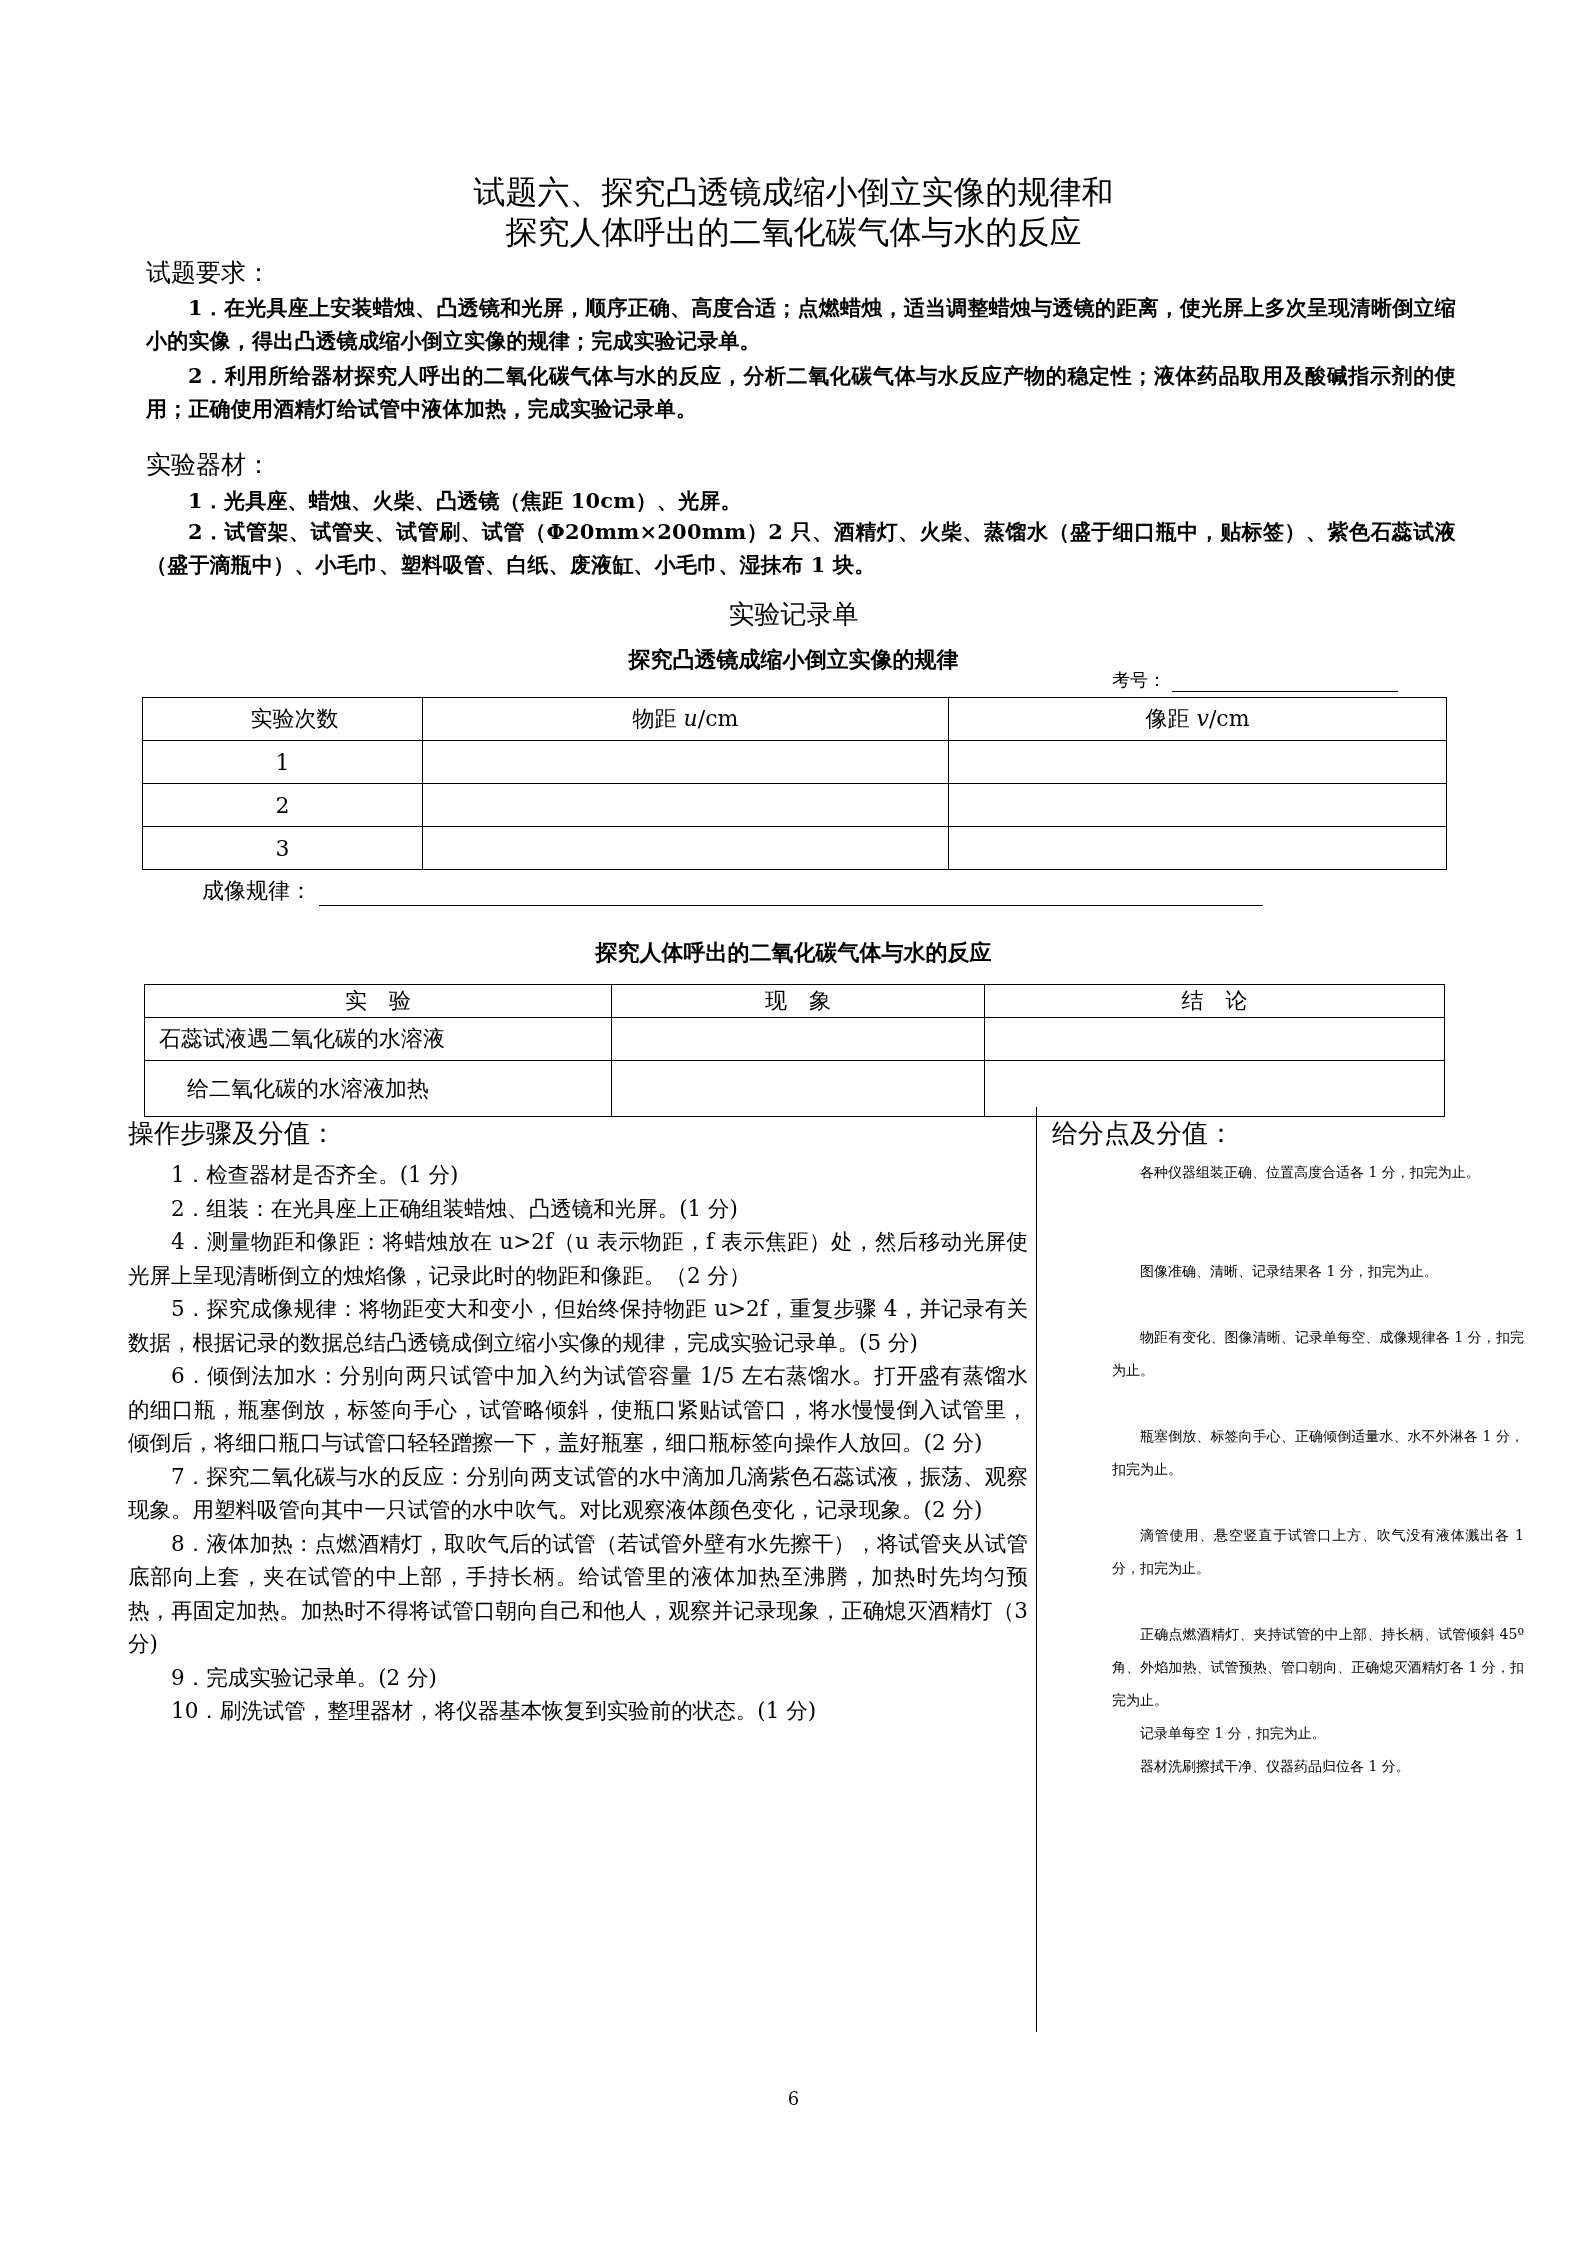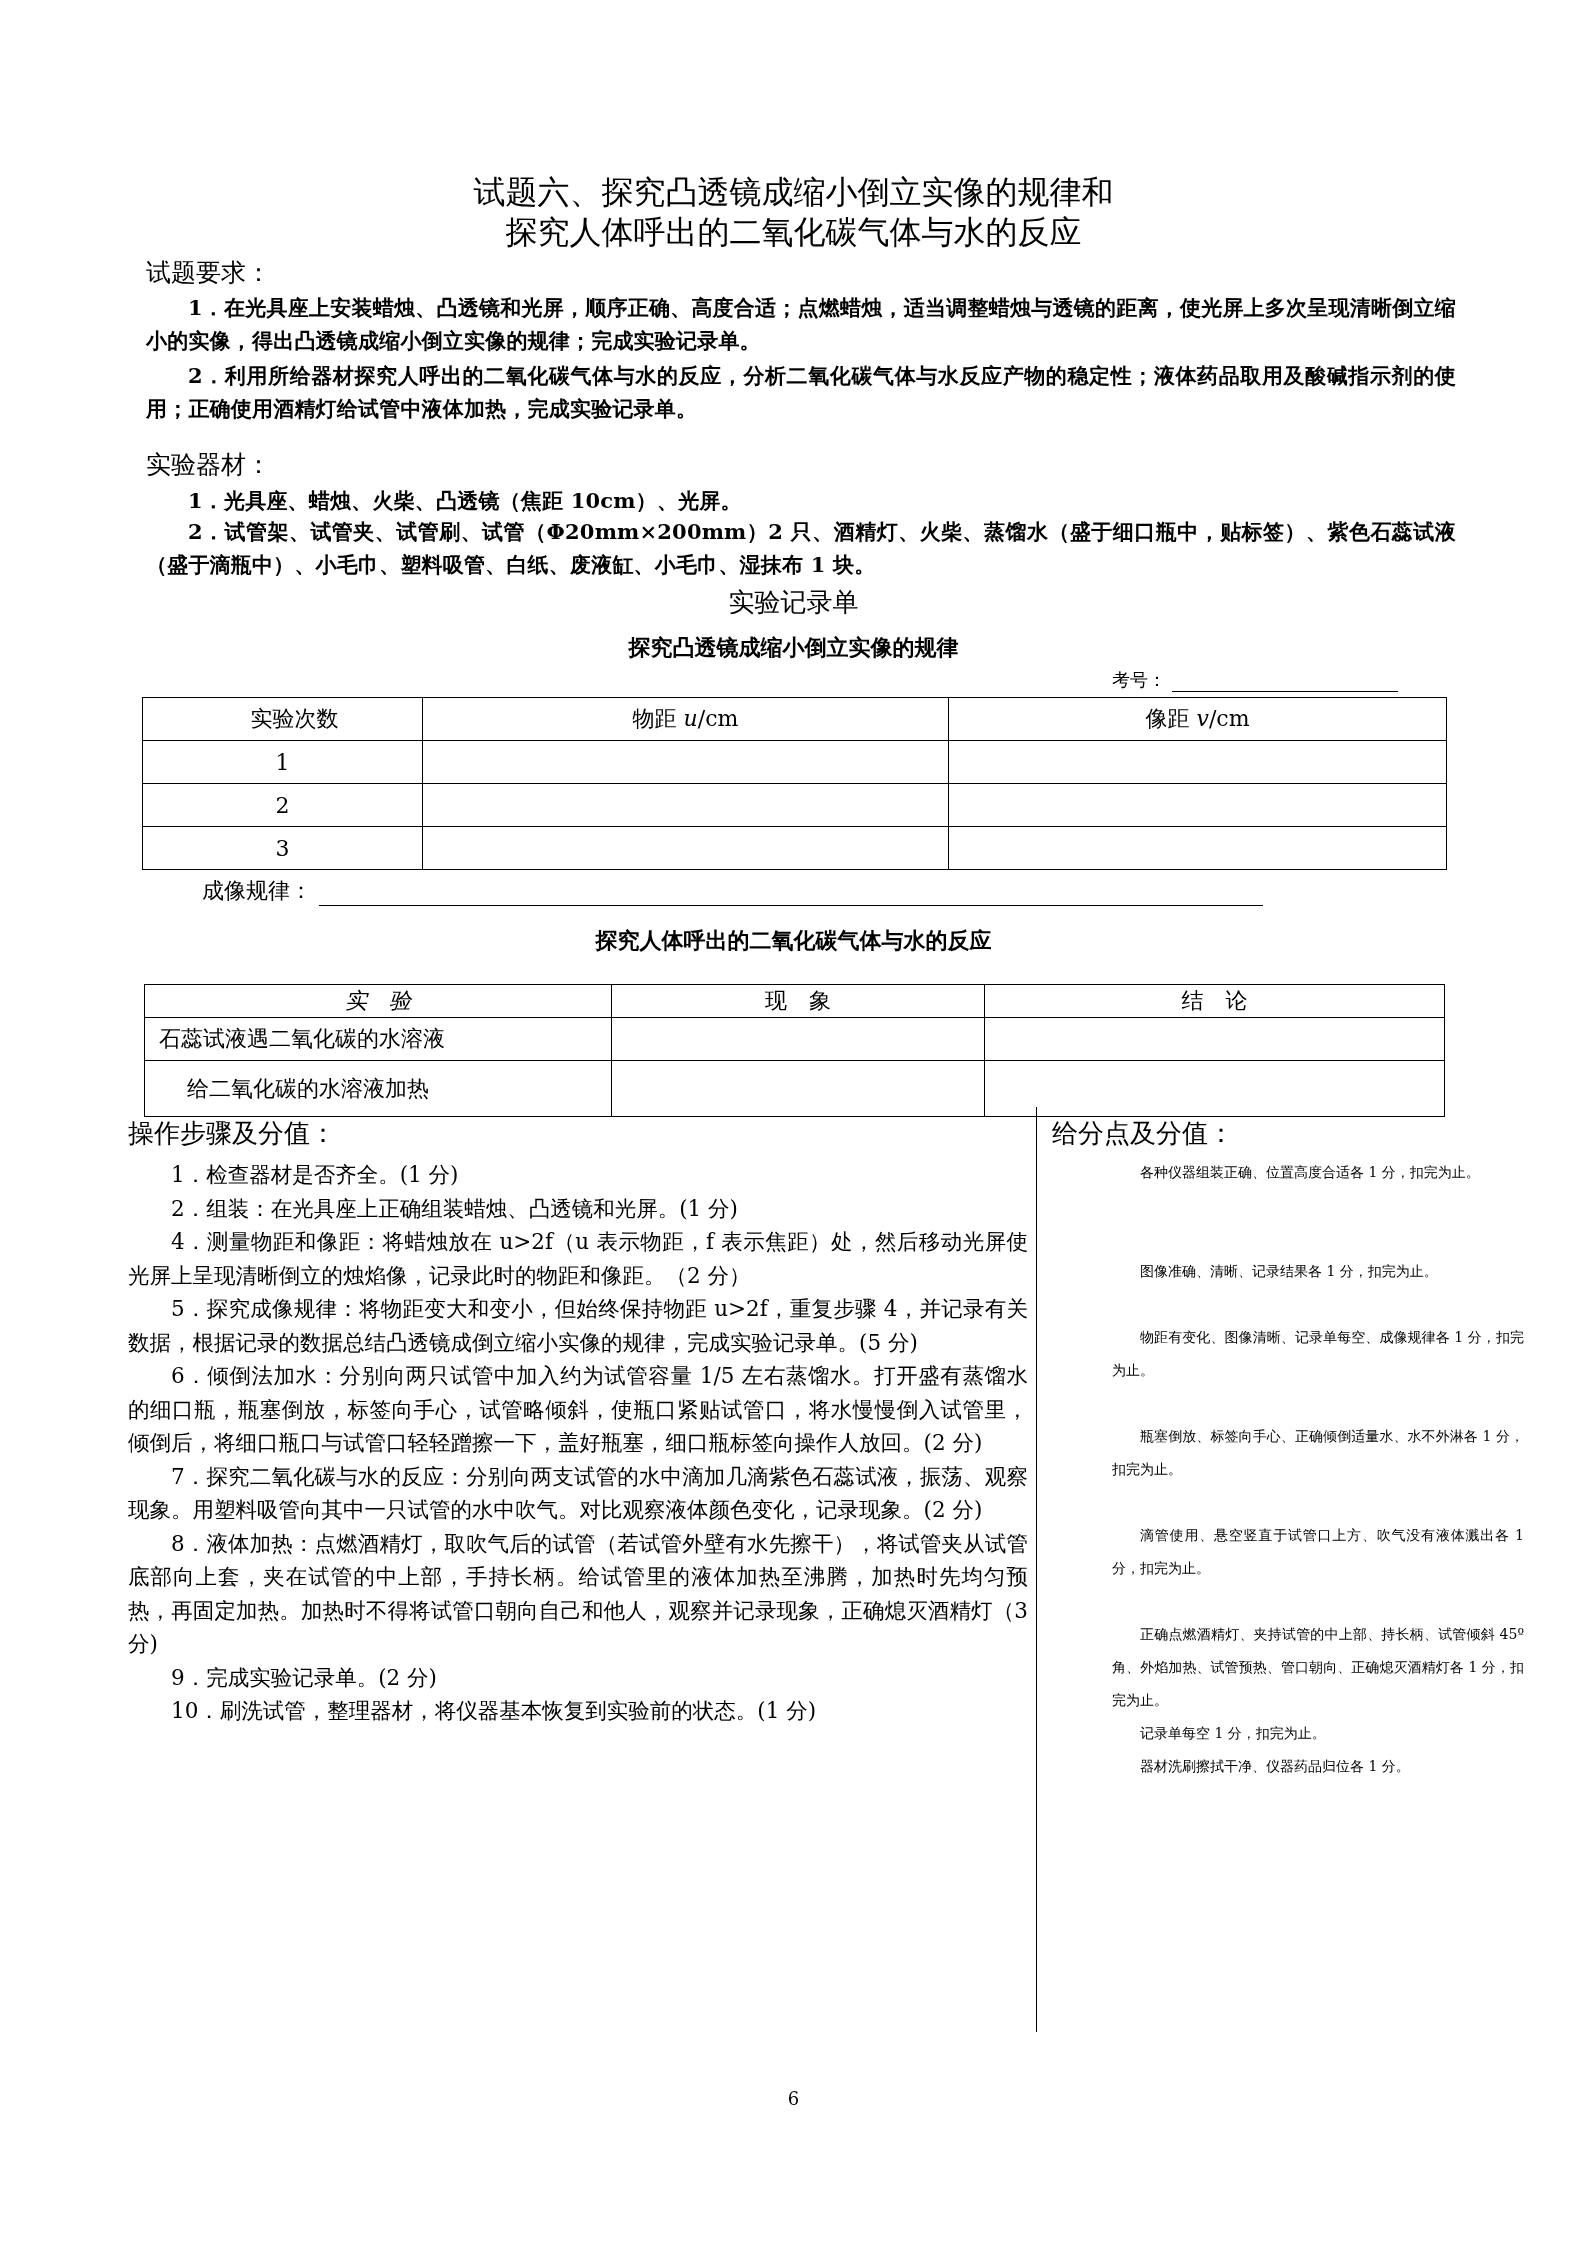--- a/index.html
+++ b/index.html
@@ -12,21 +12,21 @@
   .serif { font-family: "DejaVu Serif", "Liberation Serif", serif; }
 
   .title {
     left: 0; width: 1587px; text-align: center; font-size: 32px; line-height: 40px;
   }
   .heading { font-size: 25px; left: 146px; }
   .para {
     font-size: 21px; line-height: 33px; left: 146px; width: 1310px;
     text-align: justify; text-indent: 2em; letter-spacing: 0.2px; font-weight: bold;
   }
-  .subtitle { left: 0; width: 1587px; text-align: center; }
+  .subtitle { left: 0; width: 1587px; text-align: center; margin-top: 12px; }
 
   table.rec { border-collapse: collapse; position: absolute; }
   table.rec td { border: 1.5px solid #000; padding: 0; font-size: 22px; text-align: center; }
   .ul-line { border-bottom: 1.5px solid #000; }
 
   .steps { left: 128px; width: 900px; font-size: 21.5px; line-height: 33.5px; }
   .steps p { margin: 0; text-indent: 2em; text-align: justify; }
 
   .vline { left: 1036px; top: 1107px; width: 0; height: 925px; border-left: 1.5px solid #000; }
 
@@ -84,21 +84,21 @@
 <div class="abs" style="top:876px; left:202px; font-size:22px;">
   <span>成像规律：</span>
   <span class="ul-line" style="display:inline-block; width:944px; height:24px; vertical-align:bottom;"></span>
 </div>
 
 <div class="abs subtitle sans" style="top:926px; font-size:22px; font-weight:bold;">探究人体呼出的二氧化碳气体与水的反应</div>
 
 <table class="rec" style="left:144px; top:984px; width:1301px;">
   <tbody>
       <tr style="height:33px;">
-    <td style="width:466px;font-style:italic;">实　验</td>
+    <td style="width:466px;">实　验</td>
     <td style="width:372px;">现　象</td>
     <td>结　论</td>
   </tr>
   <tr style="height:43px;">
     <td style="text-align:left; padding-left:14px;">石蕊试液遇二氧化碳的水溶液</td>
     <td></td>
     <td></td>
   </tr>
   <tr style="height:56px;">
     <td style="text-align:left; padding-left:42px;">给二氧化碳的水溶液加热</td>

